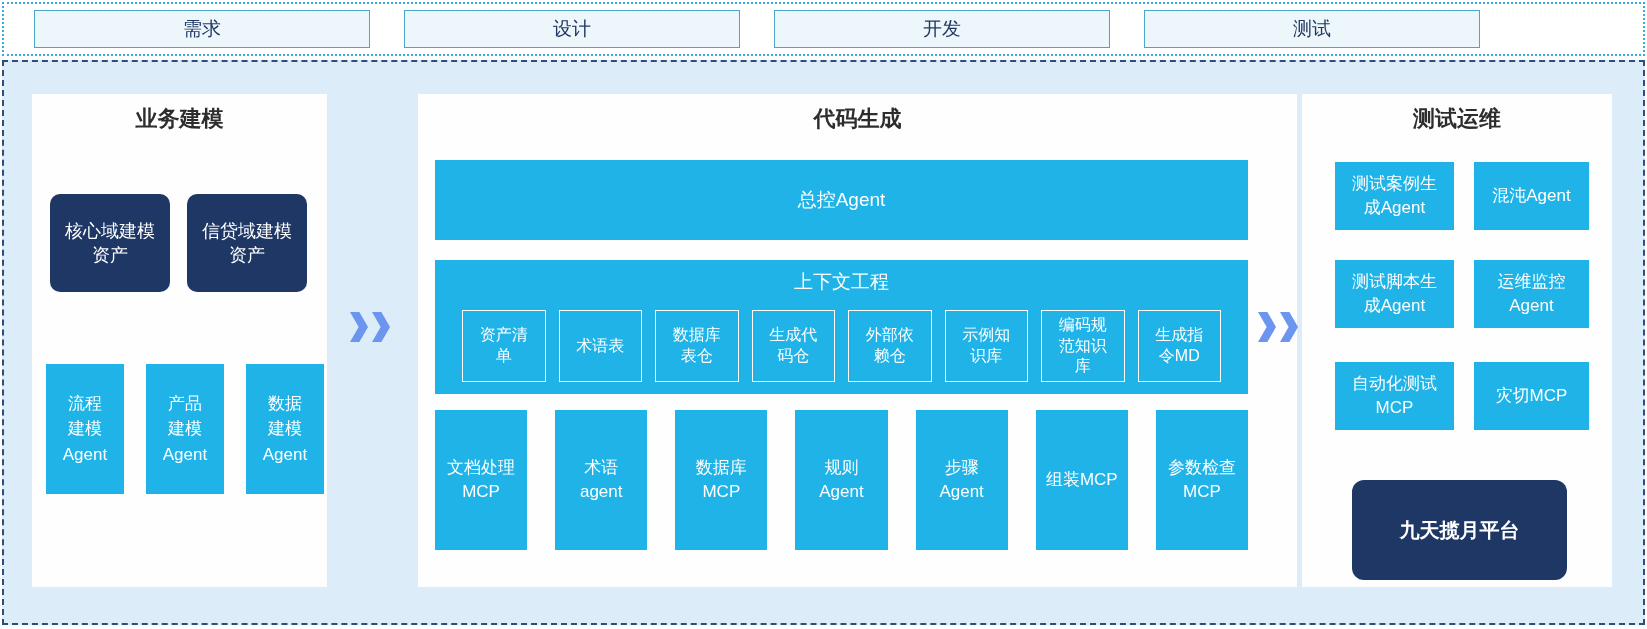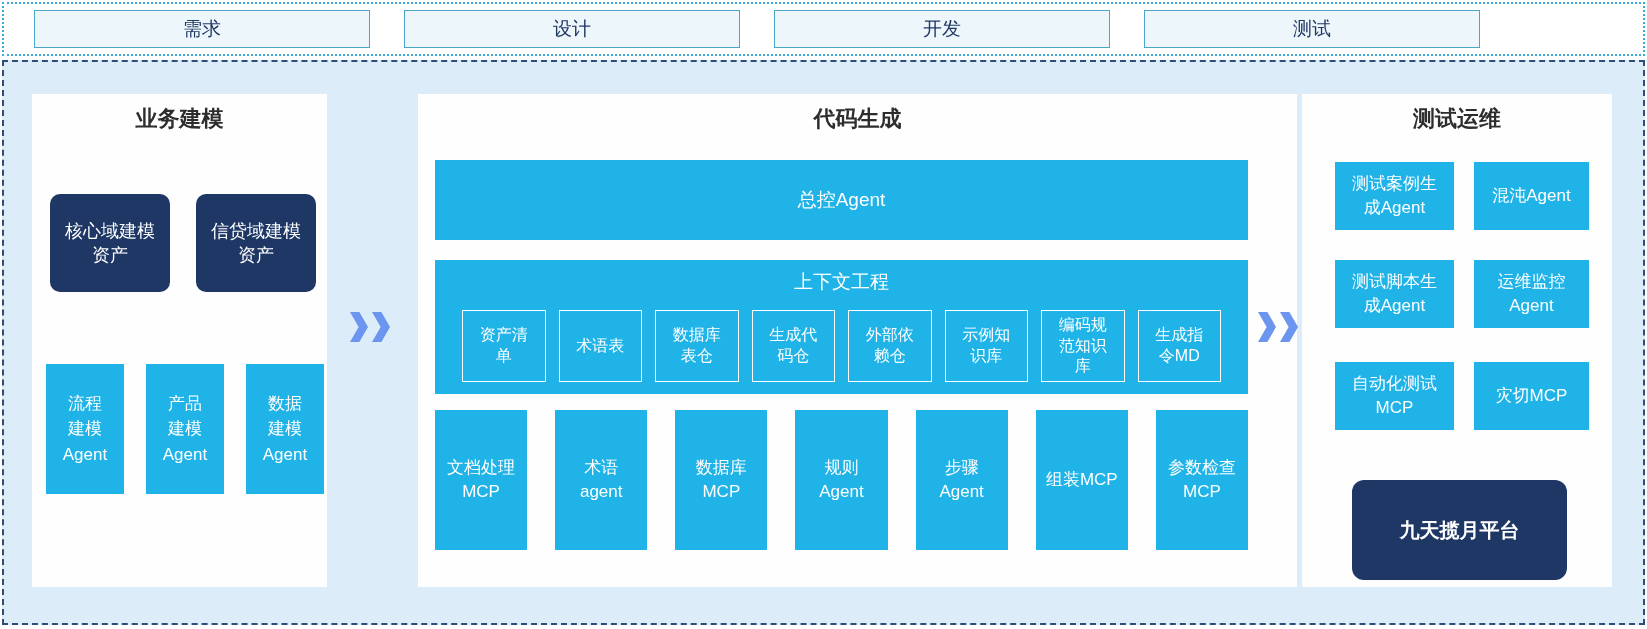--- a/index.html
+++ b/index.html
@@ -28,21 +28,21 @@
   .panel-testops{left:1298px;width:310px;}
 
   
   .flow-arrow{position:absolute;top:250px;display:flex;gap:4px;}
   .flow-arrow.a1{left:346px;}
   .flow-arrow.a2{left:1254px;}
   .chev{width:18px;height:30px;background:#6c95ef;
     clip-path:polygon(0 0,52% 0,100% 50%,52% 100%,0 100%,48% 50%);}
 
   
-  .assets-row{position:absolute;left:18px;top:100px;display:flex;gap:26px;}
+  .assets-row{position:absolute;left:18px;top:100px;display:flex;gap:17px;}
   .navy-box{box-sizing:border-box;background:#1e3765;color:#ffffff;
     border-radius:10px;display:flex;align-items:center;justify-content:center;
     text-align:center;}
   .asset-box{width:120px;height:98px;font-size:18px;line-height:1.35;padding:0 10px;}
   .agents-row{position:absolute;left:14px;top:270px;display:flex;gap:22px;}
   .cyan{background:#1fb3e8;color:#ffffff;}
   .agent-box{width:78px;height:130px;box-sizing:border-box;padding:0 15px;
     display:flex;align-items:center;justify-content:center;text-align:center;
     font-size:17px;line-height:1.5;}
 

